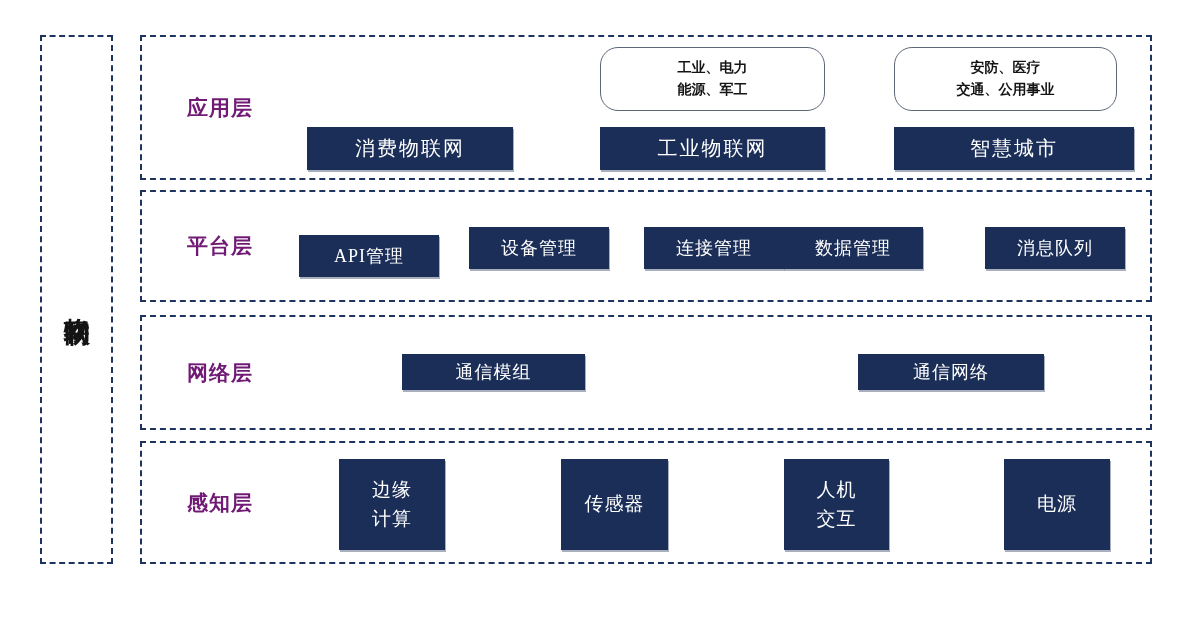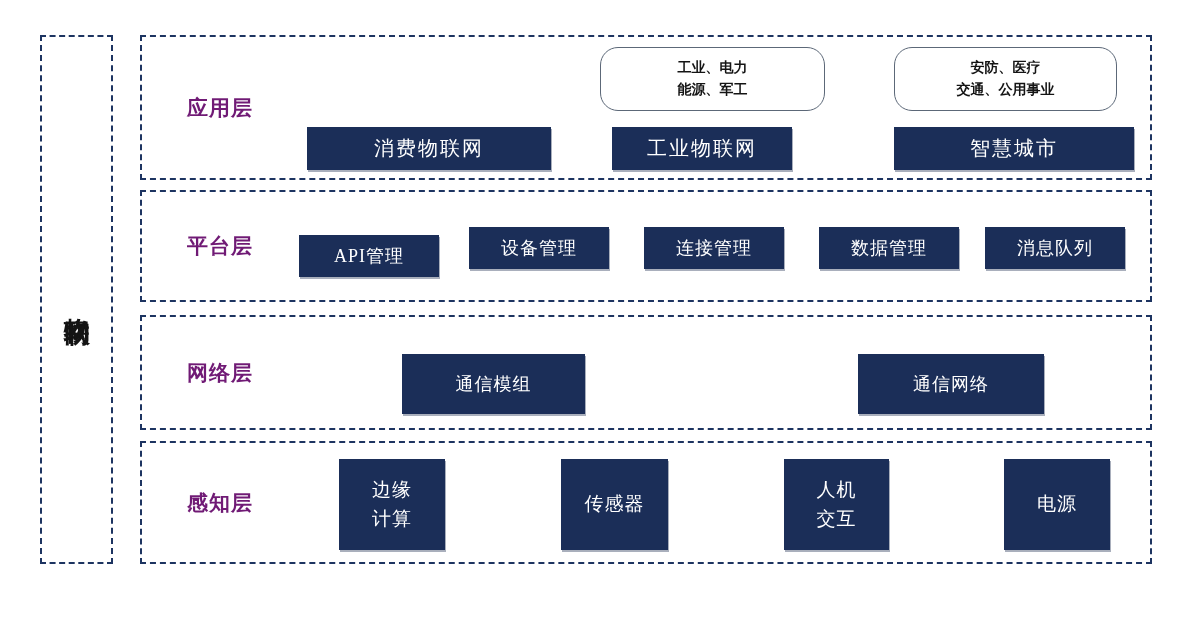--- a/index.html
+++ b/index.html
@@ -98,34 +98,34 @@
     align-items: center;
     justify-content: center;
     text-align: center;
     white-space: pre-line;
     box-shadow: 1px 2px 0 rgba(140, 148, 165, 0.75);
     letter-spacing: 1px;
   }
 
   
   .appbox { top: 90px; height: 43px; font-size: 20px; letter-spacing: 2px; }
-  .appbox-1 { left: 165px; width: 244px; }
-  .appbox-2 { left: 458px; width: 180px; margin-left: 12px; }
+  .appbox-1 { left: 165px; width: 206px; }
+  .appbox-2 { left: 458px; width: 225px; }
   .appbox-3 { left: 752px; width: 240px; }
 
   
   .platbox { top: 35px; height: 42px; width: 140px; font-size: 18px; }
   .platbox-1 { left: 157px; margin-top: 8px; }
   .platbox-2 { left: 327px; }
   .platbox-3 { left: 502px; }
-  .platbox-4 { left: 677px; }
+  .platbox-4 { left: 641px; }
   .platbox-5 { left: 843px; }
 
   
-  .netbox { top: 37px; height: 60px; font-size: 18px; }
+  .netbox { top: 37px; height: 36px; font-size: 18px; }
   .netbox-1 { left: 260px; width: 183px; }
   .netbox-2 { left: 716px; width: 186px; }
 
   
   .percbox { top: 16px; height: 91px; font-size: 19px; line-height: 1.5; }
   .percbox-1 { left: 197px; width: 106px; }
   .percbox-2 { left: 419px; width: 107px; }
   .percbox-3 { left: 642px; width: 105px; }
   .percbox-4 { left: 862px; width: 106px; }
 </style>

